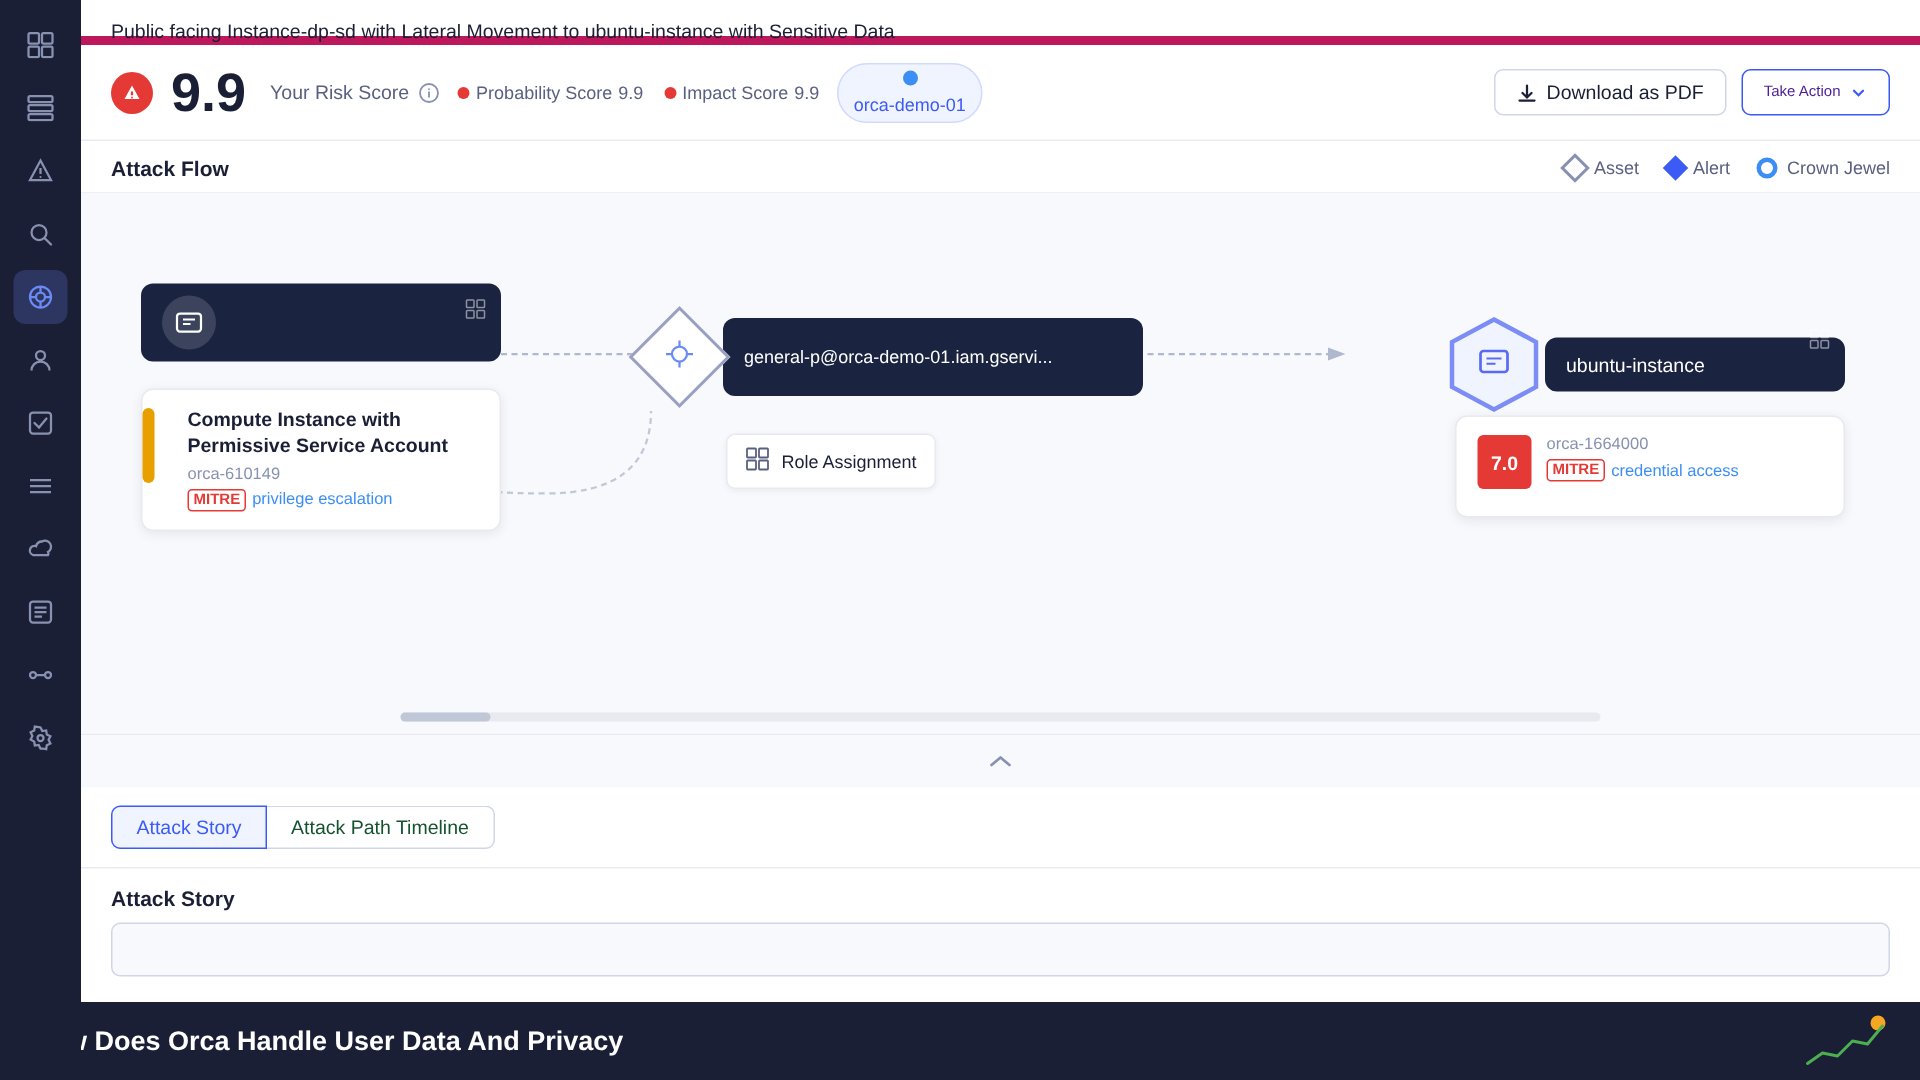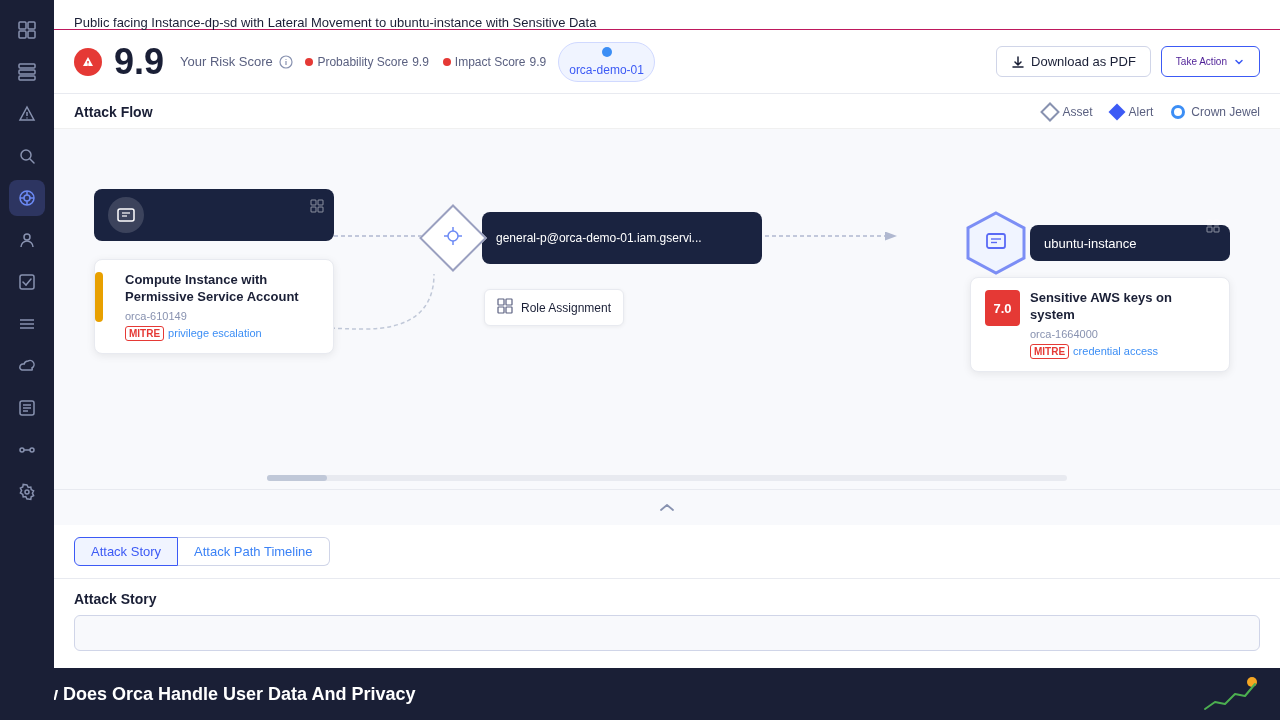--- a/index.html
+++ b/index.html
@@ -151,21 +151,21 @@
       display: flex; align-items: center; justify-content: center; cursor: pointer;
     }
 
     
     .tab-section {
       padding: 12px 20px; border-bottom: 1px solid #e8eaf0;
     }
     .tabs { display: flex; gap: 0; }
     .tab {
       padding: 6px 16px; border: 1px solid #d0d5e8; font-size: 13px;
-      cursor: pointer; background: #fff; color: #3b82f6;
+      cursor: pointer; background: #fff; color: #14532d;
     }
     .tab:first-child { border-radius: 6px 0 0 6px; }
     .tab:last-child { border-radius: 0 6px 6px 0; border-left: none; }
     .tab.active { color: #3c5af5; border-color: #3c5af5; background: #f0f4ff; z-index: 1; }
 
     
     .attack-story-section { padding: 12px 20px; flex: 1; }
     .attack-story-title { font-size: 14px; font-weight: 600; color: #1a1f36; margin-bottom: 8px; }
     .story-input {
       width: 100%; height: 36px; border: 1px solid #d0d5e8; border-radius: 6px;
@@ -183,21 +183,21 @@
 
     
     .flow-svg {
       position: absolute; top: 0; left: 0; width: 100%; height: 100%;
       pointer-events: none;
     }
 
     
     .page-title-bar {
       padding: 16px 20px 0; font-size: 13px; color: #1a1f36;
-      border-bottom: 1px solid #be185d; height: 30px; display: flex; align-items: center;
+      border-bottom: 6px solid #be185d; height: 30px; display: flex; align-items: center;
       background: #fff;
     }
   </style>
 </head>
 <body>
 
 <div class="sidebar">
   <div class="sidebar-icon">
     <svg width="18" height="18" viewBox="0 0 18 18" fill="none">
       <rect x="1" y="1" width="7" height="7" rx="1" stroke="#8892b0" stroke-width="1.5"></rect>
@@ -460,21 +460,20 @@
           <rect x="9" y="9" width="6" height="6" rx="0.5" stroke="#5a6080" stroke-width="1.2"></rect>
         </svg>
       </span>
       <span>Role Assignment</span>
     </div>
 
     <div class="alert-card alert-card-right" style="top:148px;right:50px;width:260px;">
       <div style="display:flex;gap:10px;align-items:flex-start;">
         <div class="alert-score">7.0</div>
         <div>
-          <div class="alert-title">Sensitive AWS keys on system</div>
           <div class="alert-id">orca-1664000</div>
           <div class="alert-mitre">
             <span class="mitre-label">MITRE</span>
             <span class="mitre-text">credential access</span>
           </div>
         </div>
       </div>
     </div>
 
     <div style="position:absolute;bottom:8px;left:50%;transform:translateX(-50%);width:800px;height:6px;background:#e8eaf0;border-radius:3px;">

